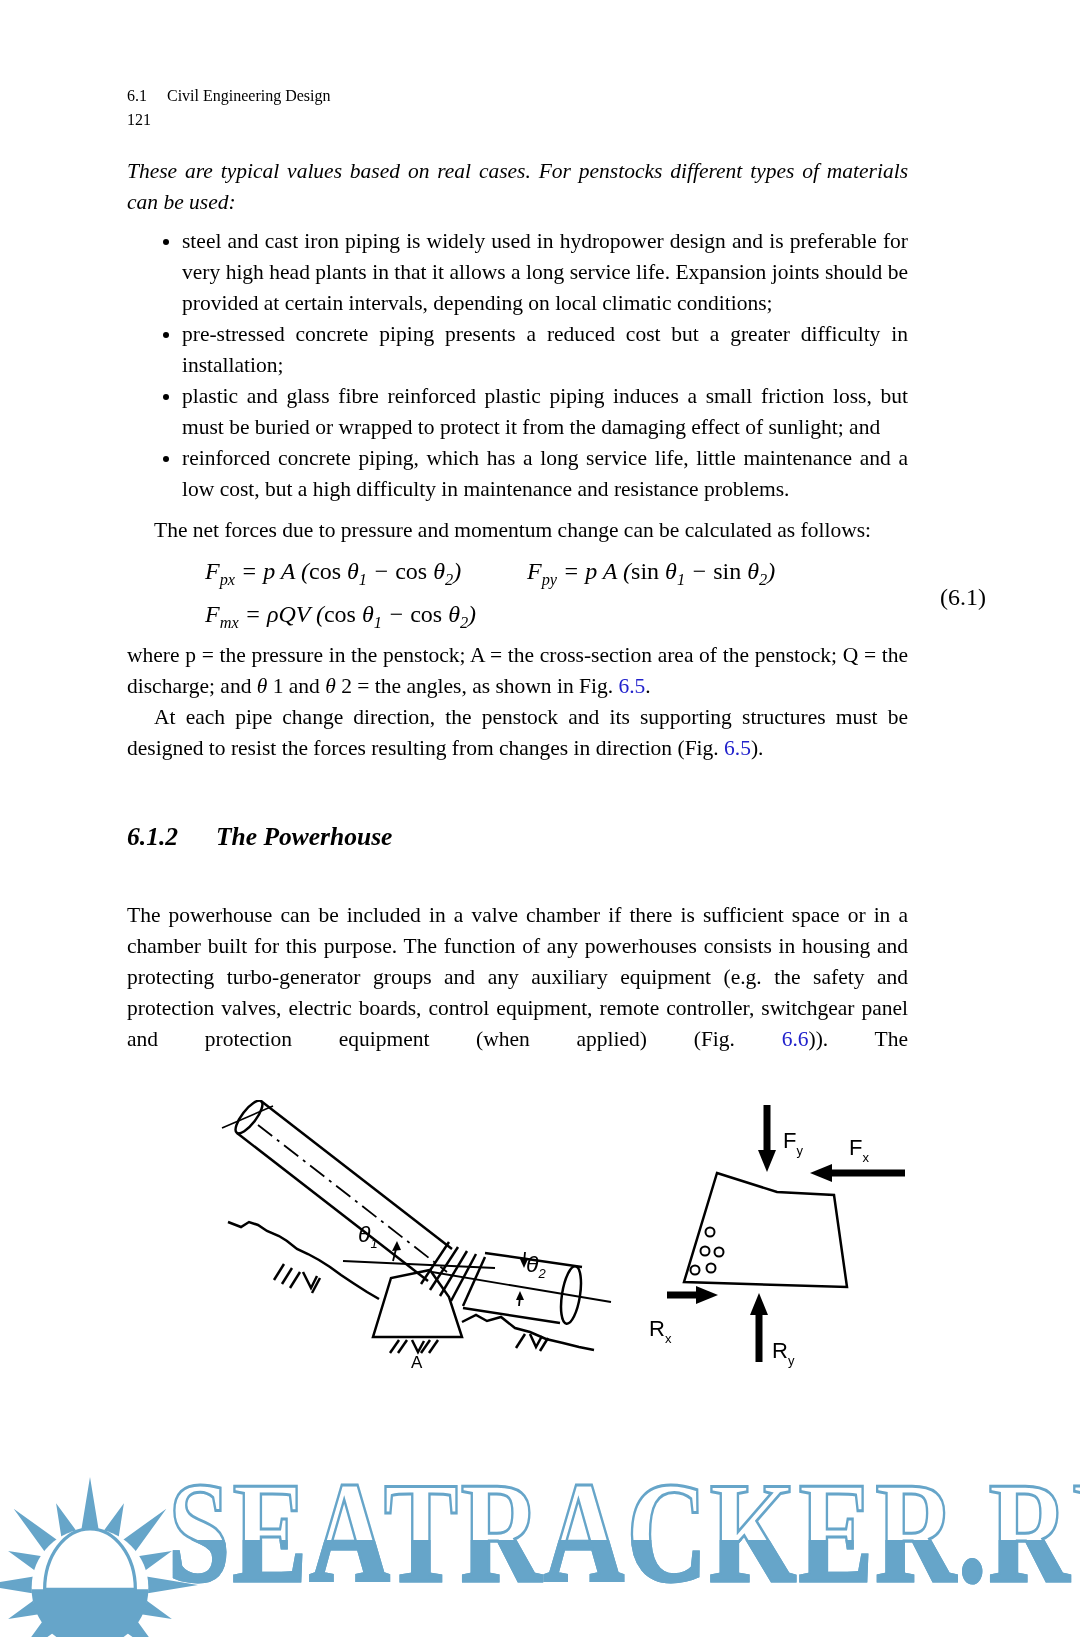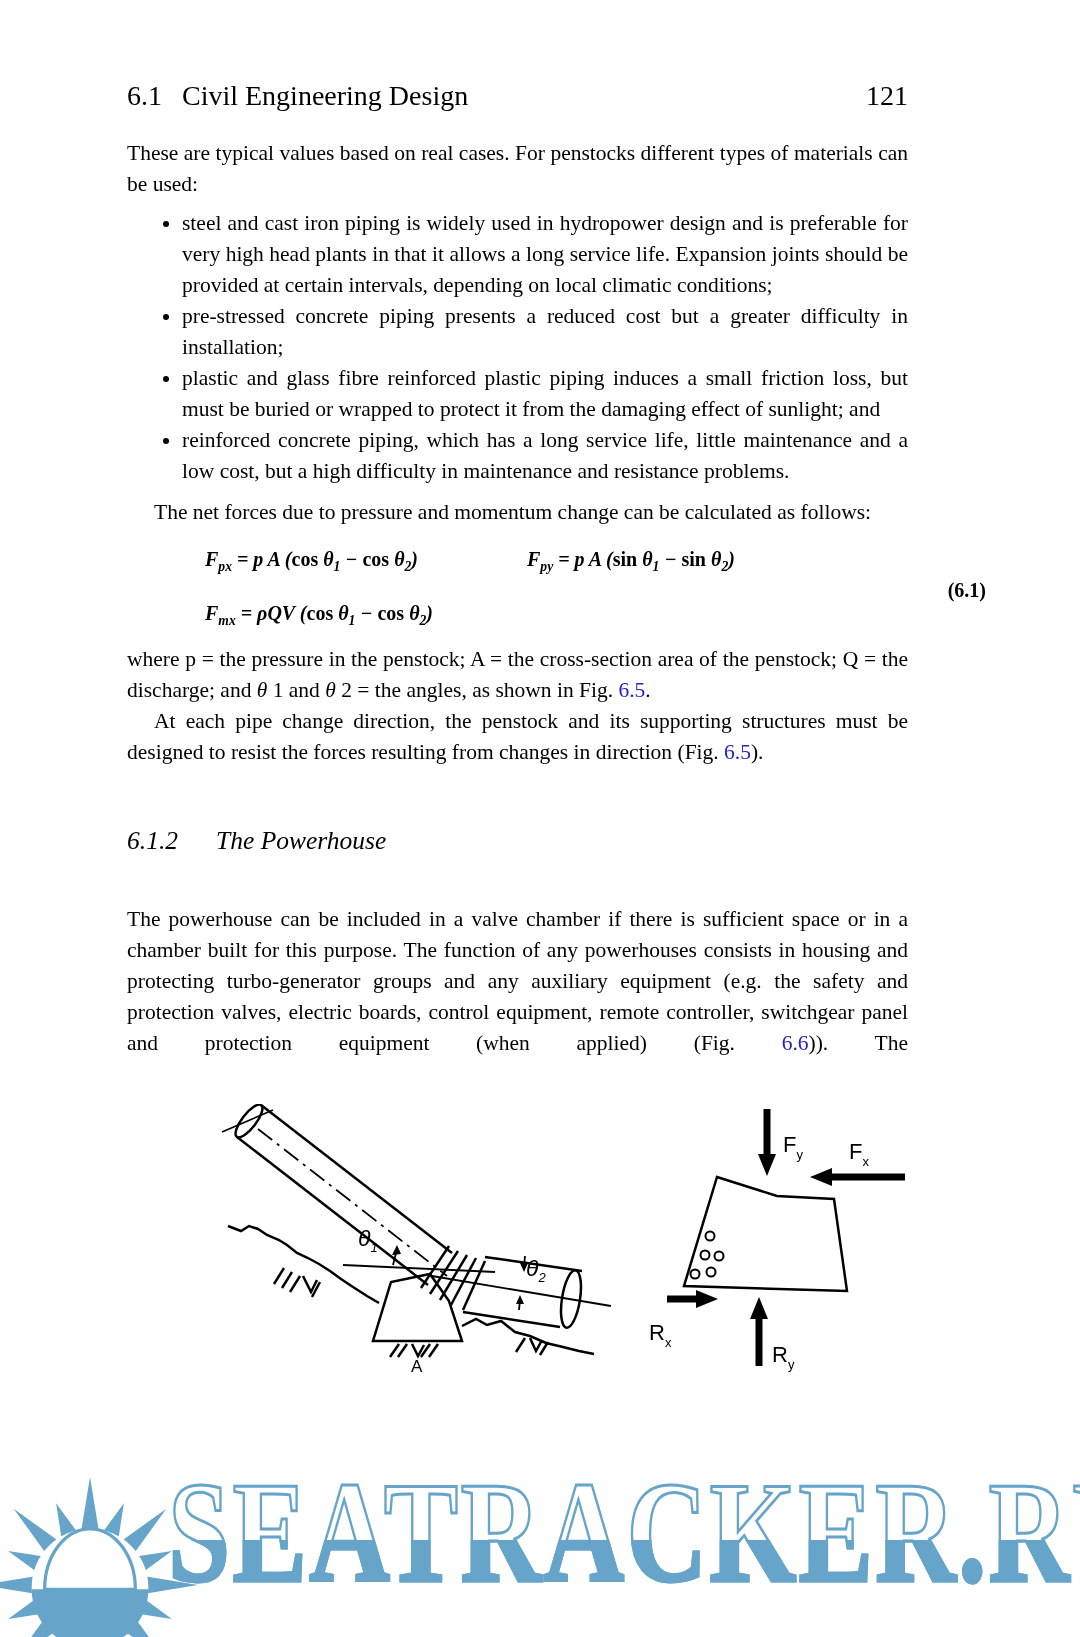--- a/index.html
+++ b/index.html
@@ -2,39 +2,39 @@
 <html style="--wm-color: #66a5c9; --link-color: #2222cc;"><head>
 <meta charset="utf-8">
 <style>
   html,body{margin:0;padding:0;}
   body{
     width:1080px;height:1637px;position:relative;overflow:hidden;
     background:#ffffff;color:#000;
     font-family:"Liberation Serif",serif;
   }
   .page{position:absolute;left:127px;top:0;width:781px;font-size:21.5px;line-height:31px;}
-  .running-head{margin-top:84px;display:flex;justify-content:space-between;font-size:28px;line-height:24px;}
+  .running-head{margin-top:84px;display:flex;justify-content:space-between;font-size:16px;line-height:24px;flex-direction:column;}
   .running-head .head-left{display:flex;gap:20px;}
   p{margin:0;}
   .body-para{text-align:justify;}
-  .intro{margin-top:30px;}
+  .intro{margin-top:24px;font-style:italic;}
   ul.bullet-list{list-style:disc outside;margin:8px 0 0 0;padding-left:55px;}
   ul.bullet-list li{text-align:justify;}
   .net-forces{margin-top:10px;text-indent:27px;}
-  .equation{position:relative;margin:8px 0 0 78px;font-size:20px;font-style:italic;line-height:46px;font-weight:bold;}
+  .equation{position:relative;margin:8px 0 0 78px;font-size:24px;font-style:italic;line-height:34px;}
   .eq-row{display:flex;}
   .eq-cell-left{width:322px;}
   .equation sub{font-size:0.68em;}
   .rm{font-style:normal;}
   .eq-number{position:absolute;right:-78px;top:50%;transform:translateY(-50%);font-style:normal;padding-right:0;}
   .eq-wrap{position:relative;width:703px;}
   .where-para{}
   .direction-para{text-indent:27px;}
   a.fig-link,.fig-link{color:var(--link-color,#2222cc);text-decoration:none;cursor:pointer;}
-  .section-heading{margin-top:58px;font-size:25.5px;line-height:30px;font-weight:normal;font-style:italic;display:flex;gap:38px;}
+  .section-heading{margin-top:58px;font-size:25.5px;line-height:30px;font-weight:bold;font-style:italic;display:flex;gap:38px;}
   .powerhouse-para{margin-top:48px;text-align-last:justify;}
   figure{margin:45px 0 0 0;}
   .caption{margin-top:12px;font-size:19px;line-height:23px;}
   .caption .cap-label{font-weight:bold;}
   .caption .cap-text{margin-left:10px;}
   .watermark{position:absolute;left:0;top:1420px;width:1080px;height:217px;overflow:hidden;}
   .sun-logo{position:absolute;left:-18px;top:48px;width:216px;height:234px;}
   .wm-text{
     position:absolute;left:168px;top:40px;white-space:nowrap;
     font-family:"Liberation Serif",serif;font-weight:bold;font-size:145px;line-height:1;

